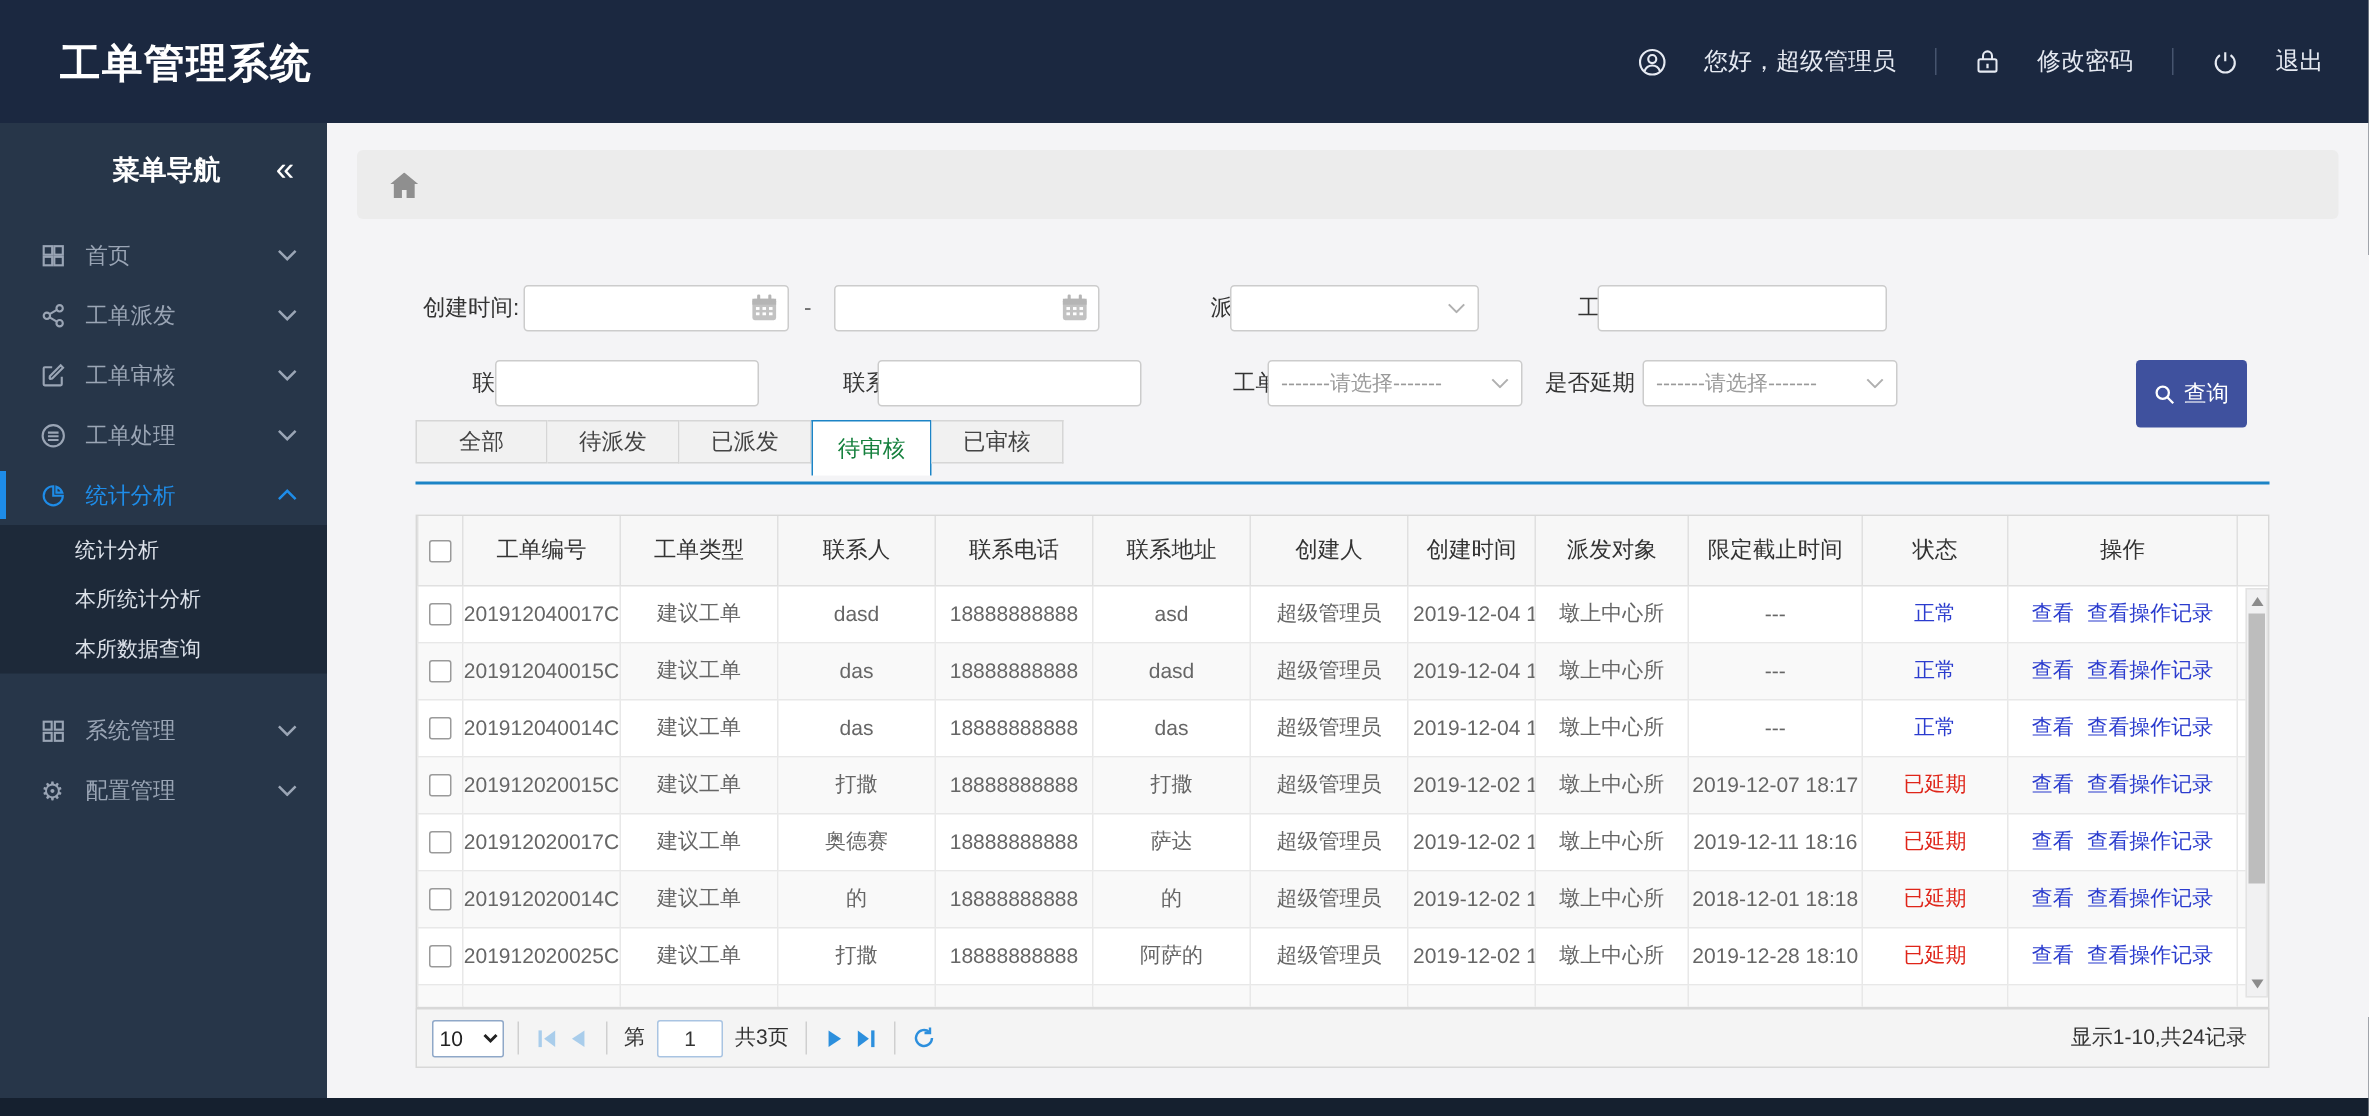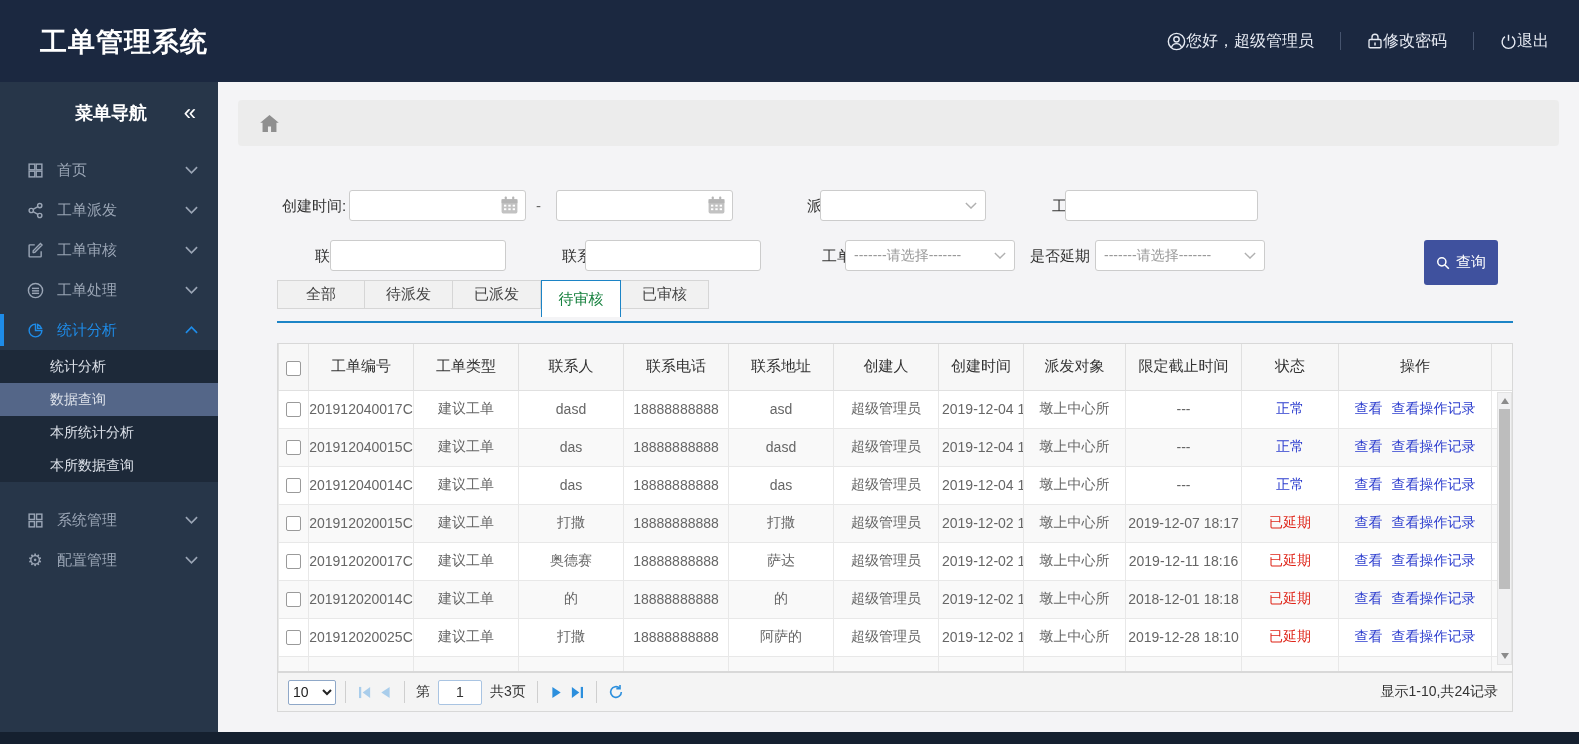--- a/index.html
+++ b/index.html
@@ -4,21 +4,21 @@
 <style>
   * { margin:0; padding:0; box-sizing:border-box; }
   html,body { width:1579px; height:744px; overflow:hidden; }
   body { font-family:"Liberation Sans","DejaVu Sans",sans-serif; background:#15202f; position:relative; }
   svg { display:block; }
 
   
   .header { position:absolute; top:0; left:0; width:1579px; height:82px; background:#1b2840; z-index:5; }
   .brand { position:absolute; left:40px; top:24px; color:#ffffff; font-size:27px; font-weight:bold; letter-spacing:1px; }
   .hright { position:absolute; right:30px; top:0; height:82px; display:flex; align-items:center; gap:16px; color:#e6eaf2; font-size:16px; }
-  .hitem { display:flex; align-items:center; gap:0; cursor:pointer; }
+  .hitem { display:flex; align-items:center; gap:25px; cursor:pointer; }
   .hdiv { width:1px; height:18px; background:#46546e; margin:0 10px; }
 
   
   .sidebar { position:absolute; left:0; top:82px; width:218px; height:650px; background:#273649; z-index:4; }
   .side-title { height:62px; display:flex; align-items:center; color:#fff; }
   .side-title .t { font-size:18px; font-weight:bold; margin-left:75px; }
   .collapse { margin-left:auto; margin-right:22px; font-size:22px; color:#fff; cursor:pointer; line-height:1; }
   .menu { margin-top:6px; }
   .mitem { position:relative; height:40px; display:flex; align-items:center; color:#9aa5b5; font-size:15px; cursor:pointer; }
   .mitem .mic { width:18px; margin-left:26px; margin-right:13px; display:flex; justify-content:center; }
@@ -206,21 +206,20 @@
       <span>统计分析</span>
       <span class="chev">
         <svg width="13" height="8" viewBox="0 0 14 8" fill="none" stroke="currentColor" stroke-width="1.8">
             <path d="M1 7l6-6 6 6"></path>
           </svg>
       </span>
     </div>
 
     <div class="submenu">
       <div class="sitem">统计分析</div>
-      <div class="sitem selected">数据查询</div>
       <div class="sitem">本所统计分析</div>
       <div class="sitem">本所数据查询</div>
     </div>
 
     <div class="mitem" style="margin-top:18px;">
       <span class="mic">
         <svg width="17" height="17" viewBox="0 0 24 24" fill="none" stroke="currentColor" stroke-width="2">
           <rect x="3" y="3" width="7.5" height="7.5"></rect>
             <rect x="13.5" y="3" width="7.5" height="7.5"></rect>
             <rect x="3" y="13.5" width="7.5" height="7.5"></rect>

